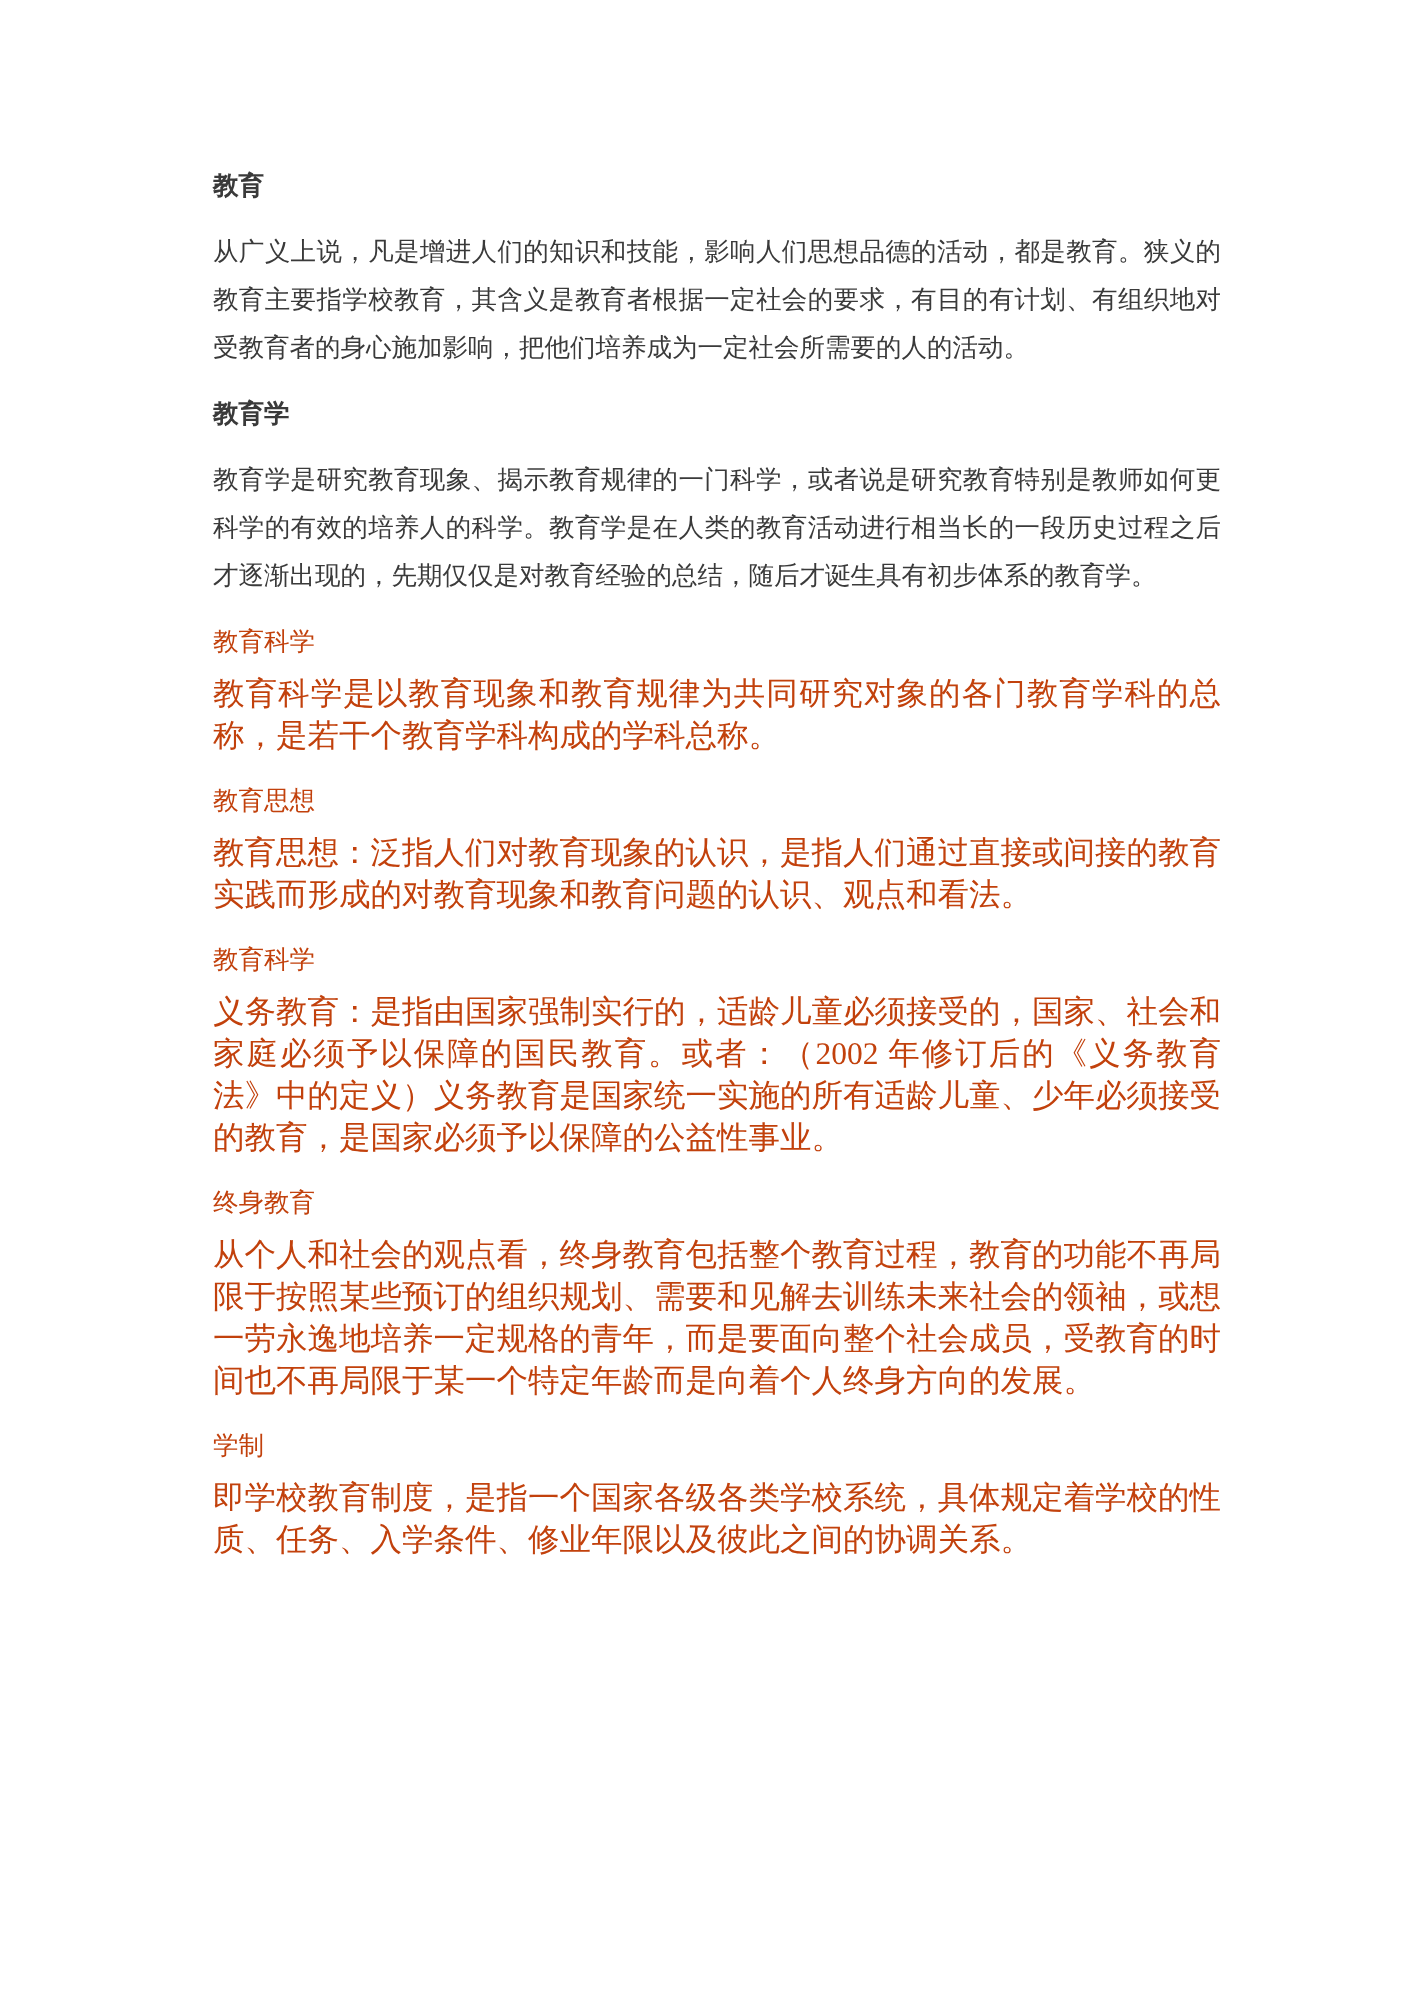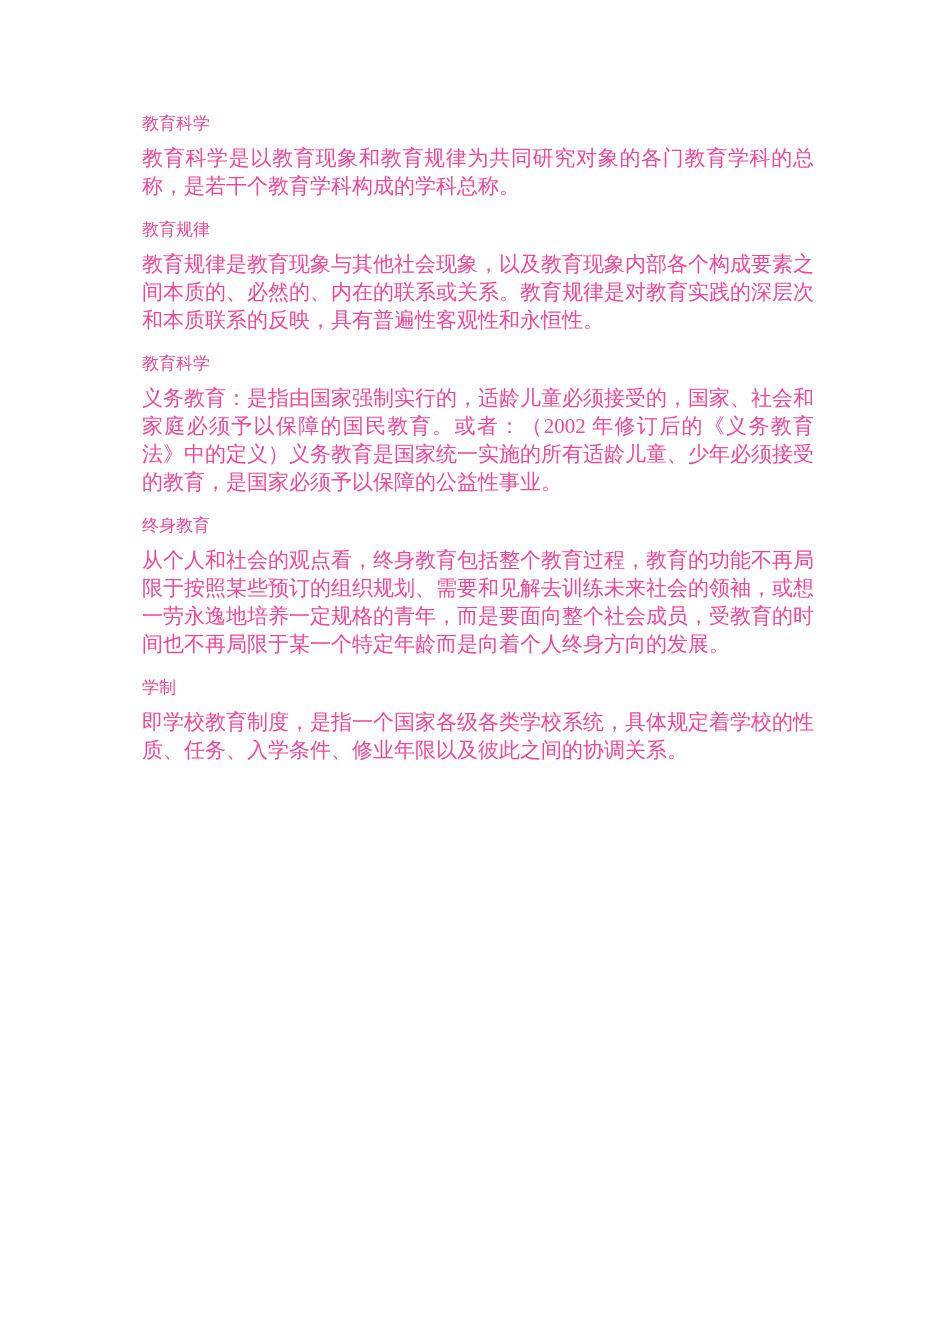--- a/index.html
+++ b/index.html
@@ -36,47 +36,55 @@
   .section.sans p {
     font-size: 17px;
     line-height: 32px;
     margin: 0 0 16px 0;
     text-align: justify;
   }
 
   
   .section.serif {
     font-family: "Liberation Serif", "DejaVu Serif", serif;
-    color: #ec4899;
+    color: #c2410c;
   }
   .section.serif .heading {
     font-size: 17px;
     line-height: 24px;
     font-weight: 400;
     margin: 0 0 8px 0;
   }
   .section.serif p {
     font-size: 21px;
     line-height: 28px;
     margin: 0 0 18px 0;
     text-align: justify;
   }
 </style>
 </head>
 <body>
 
 <div class="page">
   <div class="content">
+      <section class="section sans">
+        <div class="heading">教育</div>
+        <p>从广义上说，凡是增进人们的知识和技能，影响人们思想品德的活动，都是教育。狭义的教育主要指学校教育，其含义是教育者根据一定社会的要求，有目的有计划、有组织地对受教育者的身心施加影响，把他们培养成为一定社会所需要的人的活动。</p>
+      </section>
+      <section class="section sans">
+        <div class="heading">教育学</div>
+        <p>教育学是研究教育现象、揭示教育规律的一门科学，或者说是研究教育特别是教师如何更科学的有效的培养人的科学。教育学是在人类的教育活动进行相当长的一段历史过程之后才逐渐出现的，先期仅仅是对教育经验的总结，随后才诞生具有初步体系的教育学。</p>
+      </section>
       <section class="section serif">
         <div class="heading">教育科学</div>
         <p>教育科学是以教育现象和教育规律为共同研究对象的各门教育学科的总称，是若干个教育学科构成的学科总称。</p>
       </section>
       <section class="section serif">
-        <div class="heading">教育规律</div>
-        <p>教育规律是教育现象与其他社会现象，以及教育现象内部各个构成要素之间本质的、必然的、内在的联系或关系。教育规律是对教育实践的深层次和本质联系的反映，具有普遍性客观性和永恒性。</p>
+        <div class="heading">教育思想</div>
+        <p>教育思想：泛指人们对教育现象的认识，是指人们通过直接或间接的教育实践而形成的对教育现象和教育问题的认识、观点和看法。</p>
       </section>
       <section class="section serif">
         <div class="heading">教育科学</div>
         <p>义务教育：是指由国家强制实行的，适龄儿童必须接受的，国家、社会和家庭必须予以保障的国民教育。或者：（2002 年修订后的《义务教育法》中的定义）义务教育是国家统一实施的所有适龄儿童、少年必须接受的教育，是国家必须予以保障的公益性事业。</p>
       </section>
       <section class="section serif">
         <div class="heading">终身教育</div>
         <p>从个人和社会的观点看，终身教育包括整个教育过程，教育的功能不再局限于按照某些预订的组织规划、需要和见解去训练未来社会的领袖，或想一劳永逸地培养一定规格的青年，而是要面向整个社会成员，受教育的时间也不再局限于某一个特定年龄而是向着个人终身方向的发展。</p>
       </section>
       <section class="section serif">

